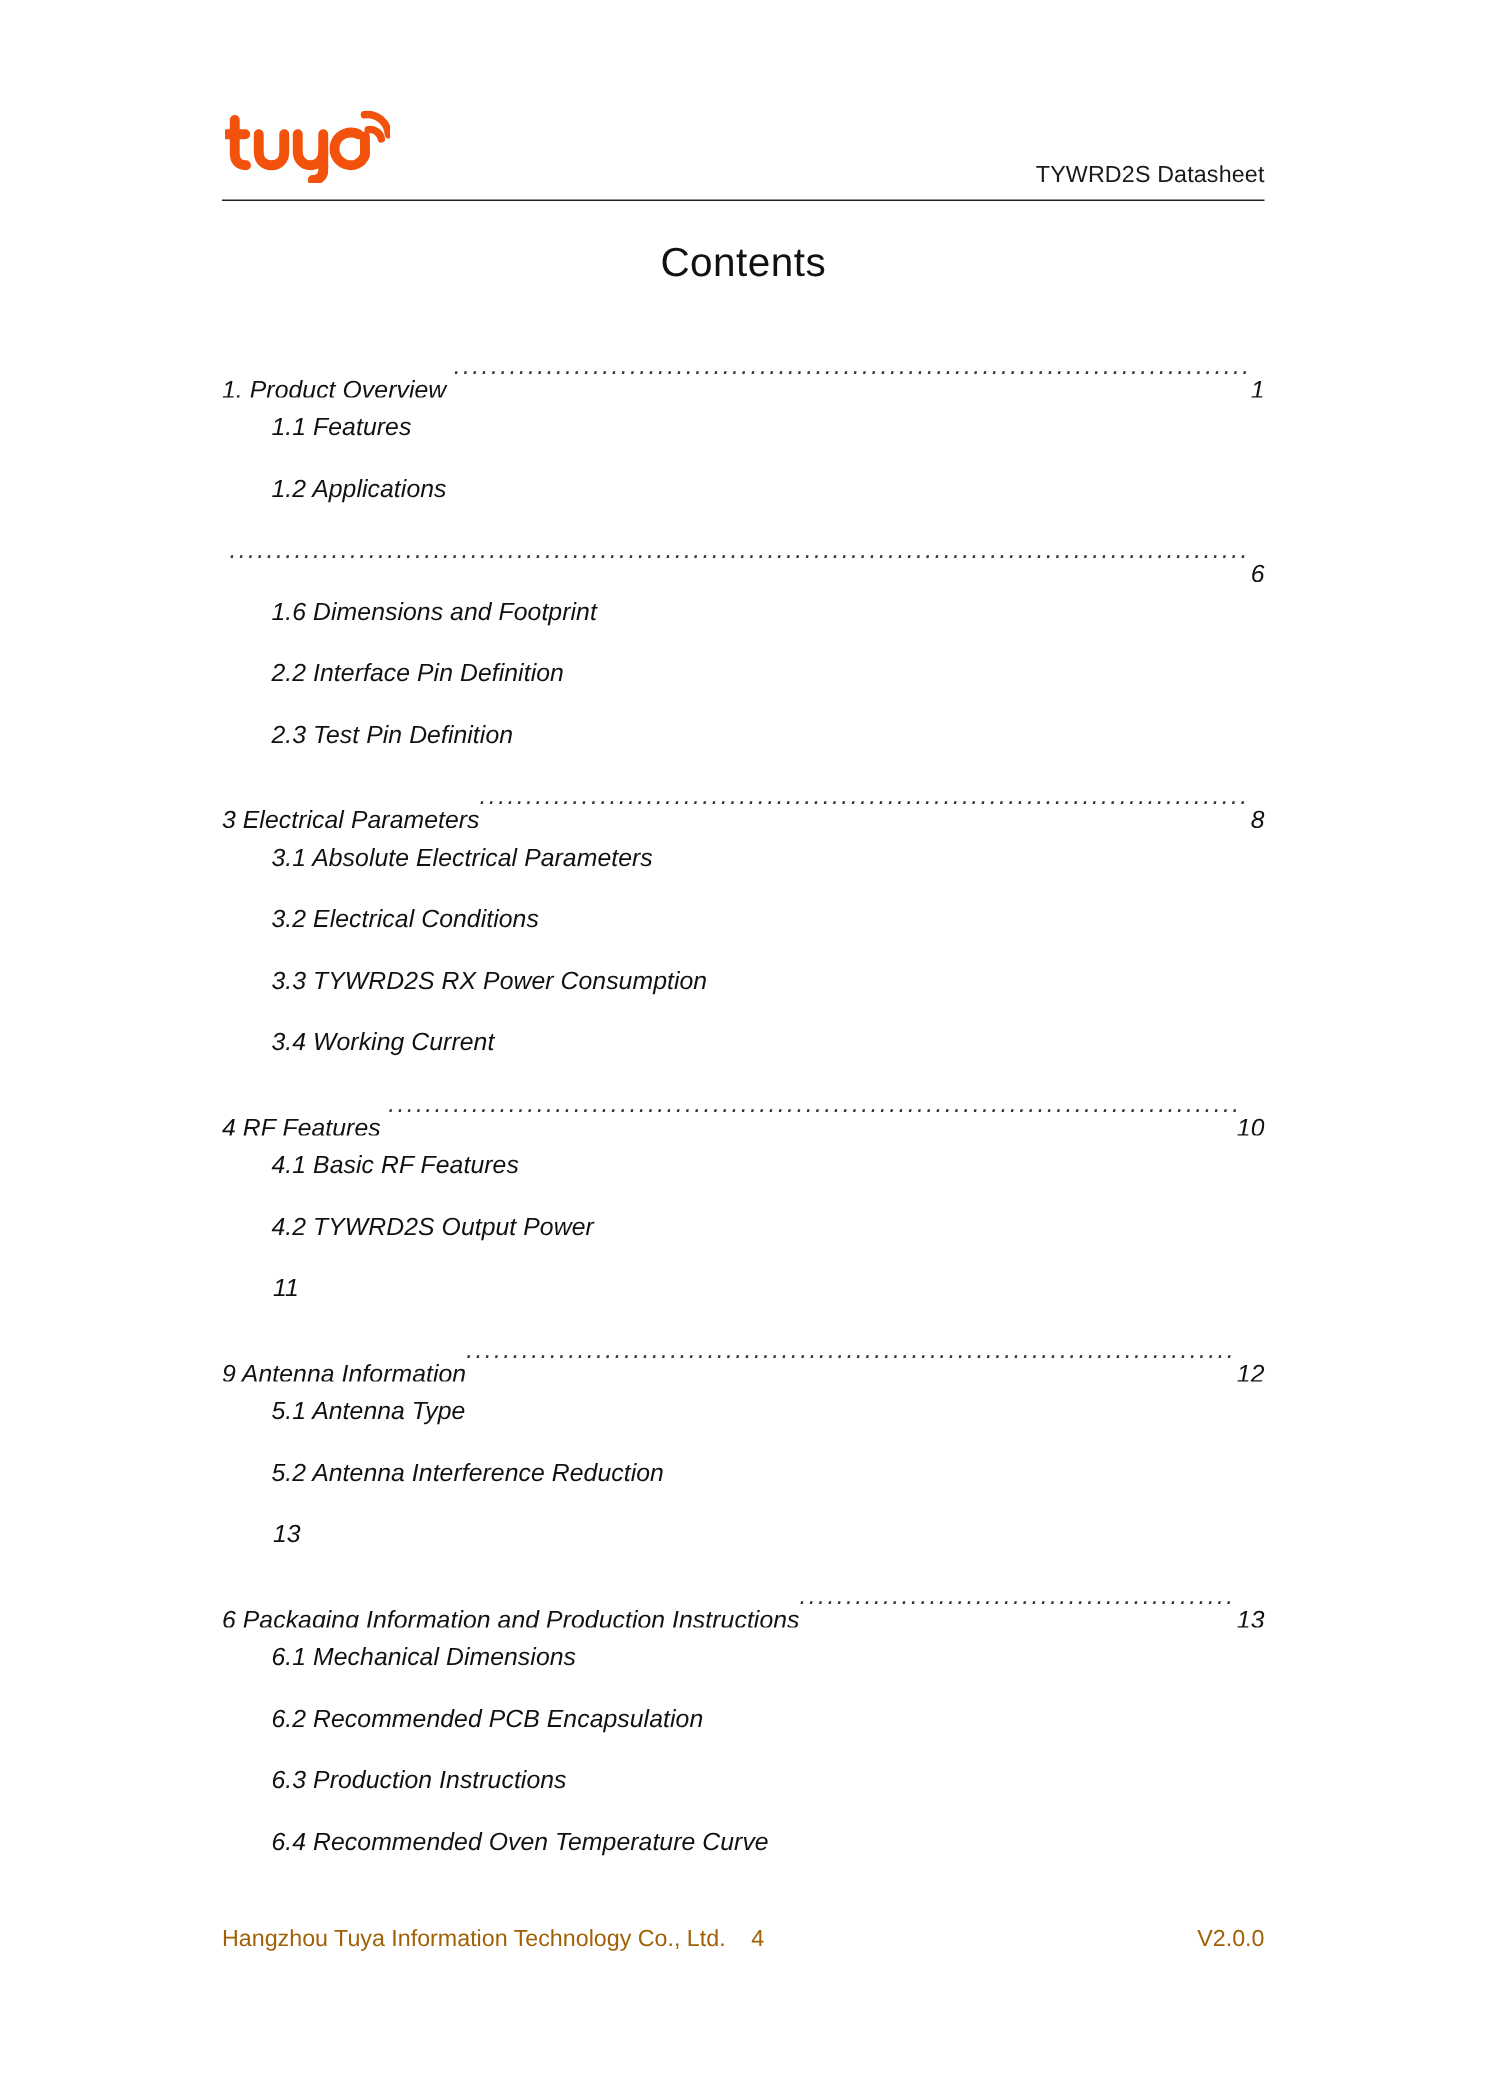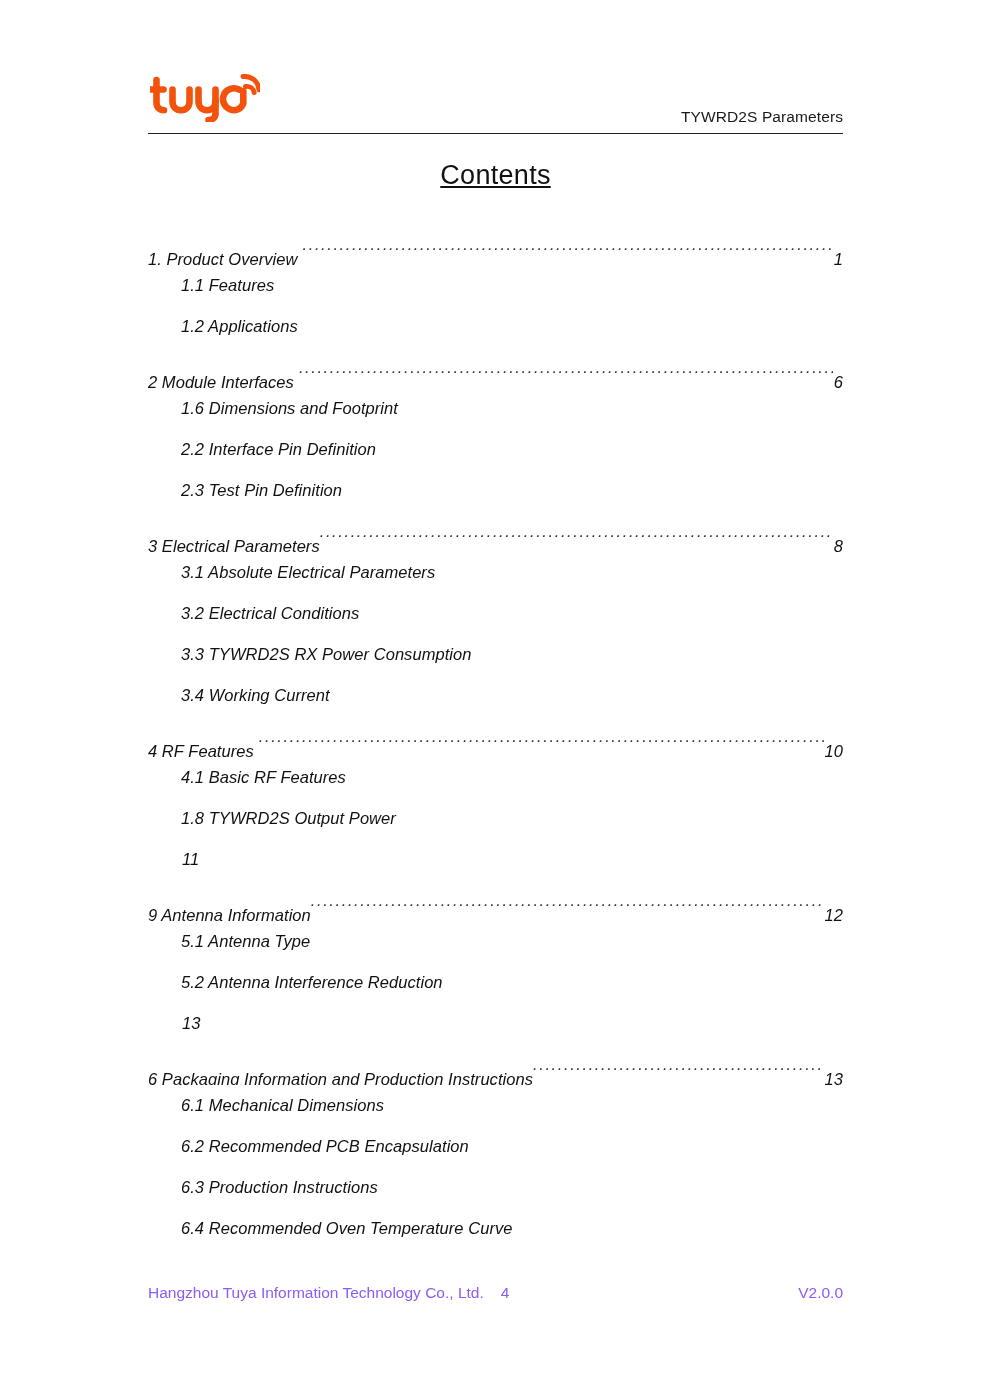--- a/index.html
+++ b/index.html
@@ -67,21 +67,20 @@
     position: absolute;
     left: 0;
     top: 158px;
     width: 695px;
     text-align: center;
     font-size: 27px;
     line-height: 34px;
     font-weight: normal;
     color: #111111;
     letter-spacing: 0.3px;
-    text-decoration: underline;
   }
 
   
   .toc {
     position: absolute;
     left: 0;
     top: 224px;
     width: 695px;
   }
   .toc-entry {
@@ -139,21 +138,21 @@
   .footer {
     position: absolute;
     left: 0;
     top: 1283px;
     width: 695px;
     display: flex;
     justify-content: space-between;
     align-items: baseline;
     font-size: 15.5px;
     line-height: 20px;
-    color: #8b5cf6;
+    color: #a16207;
     white-space: nowrap;
   }
   .footer-left { display: flex; align-items: baseline; }
   .footer-page { padding-left: 17px; }
 </style>
 </head>
 <body>
 
 <div class="page">
   <div class="content">
@@ -173,21 +172,21 @@
 
             <path d="M89.0 19.5 C83.5 16.8 76.5 19.0 74.0 24.5 C71.3 30.4 74.2 37.2 80.2 39.5 C85.6 41.6 91.4 38.8 93.3 33.4 L93.3 21.0"></path>
           </g>
 
           <g fill="none" stroke="#F2520C" stroke-width="5" stroke-linecap="round">
             <path d="M95.5 16.5 C99.8 15.8 103.4 18.4 104.2 22.6"></path>
             <path d="M93.0 6.5 C101.5 5.6 108.3 11.4 109.0 19.8"></path>
           </g>
         </svg>
       </div>
-      <div class="header-title">TYWRD2S Parameters</div>
+      <div class="header-title">TYWRD2S Datasheet</div>
       <div class="header-rule"></div>
     </div>
 
     <div class="toc-title">Contents</div>
 
     <div class="toc">
         <div class="toc-entry">
           <span class="toc-label">1. Product Overview</span>
           <span class="toc-gap"></span>
           <span class="toc-dots"></span>
@@ -199,21 +198,20 @@
           <span class="toc-dots"></span>
           <span class="toc-page">1</span>
         </div>
         <div class="toc-entry lvl2">
           <span class="toc-label">1.2 Applications</span>
           <span class="toc-gap"></span>
           <span class="toc-dots"></span>
           <span class="toc-page">2</span>
         </div>
         <div class="toc-entry">
-          <span class="toc-label">2 Module Interfaces</span>
           <span class="toc-gap"></span>
           <span class="toc-dots"></span>
           <span class="toc-page">6</span>
         </div>
         <div class="toc-entry lvl2">
           <span class="toc-label">1.6 Dimensions and Footprint</span>
           <span class="toc-gap"></span>
           <span class="toc-dots"></span>
           <span class="toc-page">6</span>
         </div>
@@ -265,21 +263,21 @@
           <span class="toc-dots"></span>
           <span class="toc-page">10</span>
         </div>
         <div class="toc-entry lvl2">
           <span class="toc-label">4.1 Basic RF Features</span>
           <span class="toc-gap tight"></span>
           <span class="toc-dots"></span>
           <span class="toc-page">10</span>
         </div>
         <div class="toc-entry lvl2">
-          <span class="toc-label">1.8 TYWRD2S Output Power</span>
+          <span class="toc-label">4.2 TYWRD2S Output Power</span>
           <span class="toc-gap"></span>
           <span class="toc-dots"></span>
           <span class="toc-page">11</span>
         </div>
         <div class="toc-entry lvl2">
           <span class="toc-gap tight"></span>
           <span class="toc-dots"></span>
           <span class="toc-page">11</span>
         </div>
         <div class="toc-entry">

